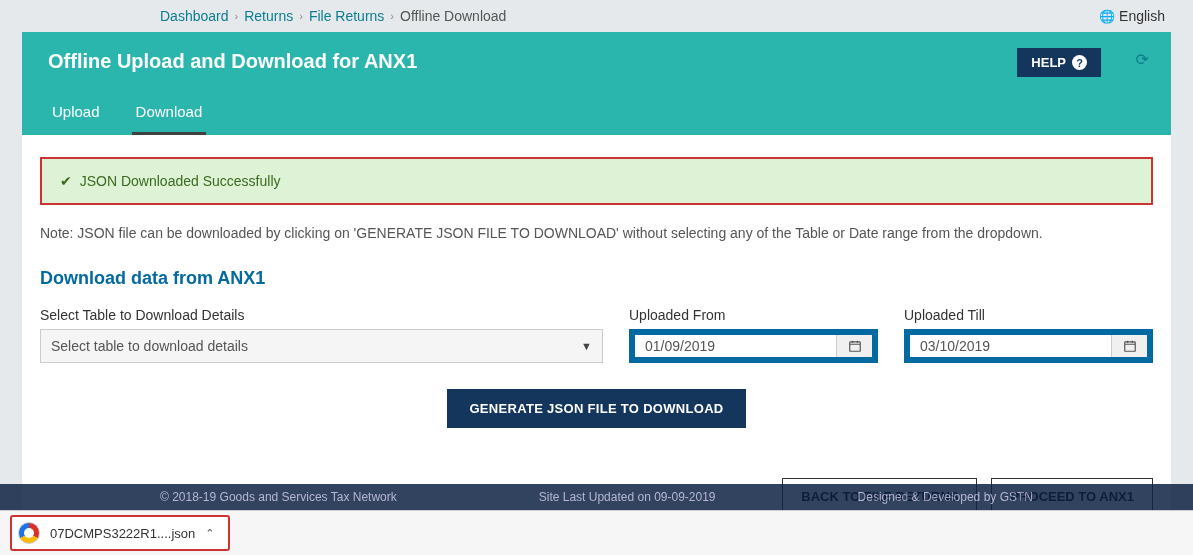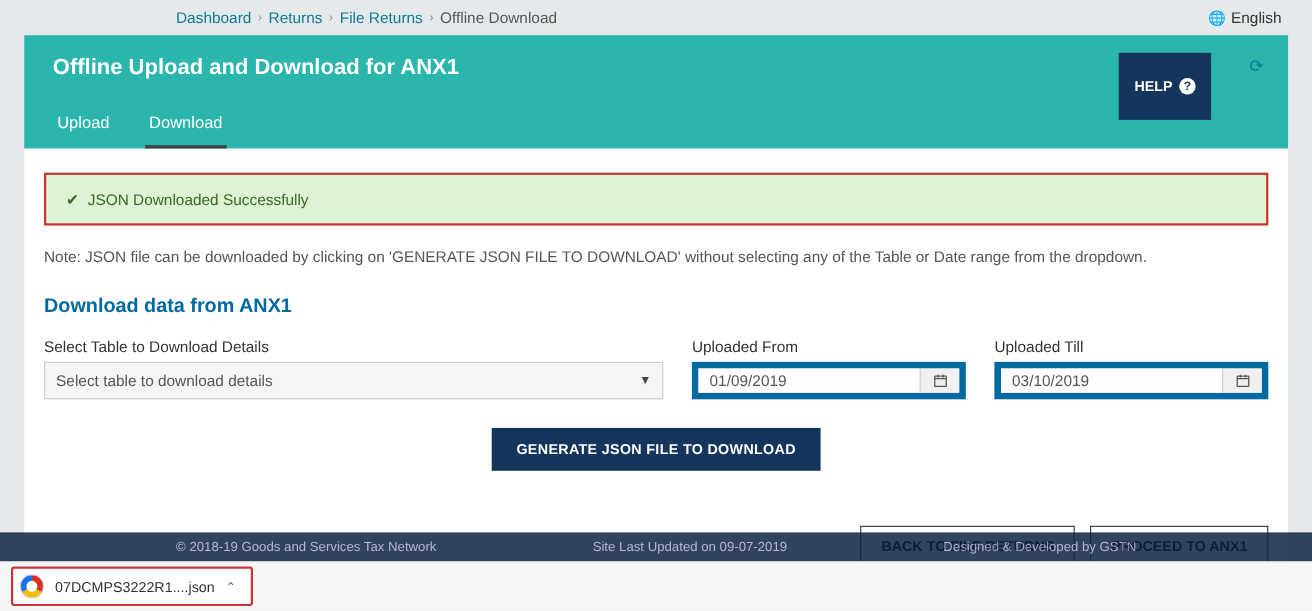--- a/index.html
+++ b/index.html
@@ -40,21 +40,21 @@
     position: relative;
   }
   .hero-title { font-size: 20px; font-weight: bold; margin-bottom: 20px; }
   .help-btn {
     position: absolute;
     right: 70px;
     top: 16px;
     background: #14365d;
     color: #fff;
     border: none;
-    padding: 23px 14px;
+    padding: 7px 14px;
     font-size: 13px;
     font-weight: bold;
     cursor: pointer;
     display: flex;
     align-items: center;
     gap: 6px;
   }
   .help-btn .q-icon {
     display:inline-flex;align-items:center;justify-content:center;
     width:15px;height:15px;background:#fff;color:#14365d;border-radius:50%;
@@ -306,21 +306,21 @@
   </div>
 
   <div class="bottom-row">
     <button class="outline-btn">BACK TO FILE RETURNS</button>
     <button class="outline-btn">PROCEED TO ANX1</button>
   </div>
 </div>
 
 <div class="footer">
   <span>© 2018-19 Goods and Services Tax Network</span>
-  <span>Site Last Updated on 09-07-2019</span>
+  <span>Site Last Updated on 09-09-2019</span>
   <span>Designed &amp; Developed by GSTN</span>
 </div>
 
 <div class="dl-bar">
   <div class="dl-chip">
     <span class="chrome-icon"></span>
     <span class="fname">07DCMPS3222R1....json</span>
     <span class="chev">⌃</span>
   </div>
 </div>

